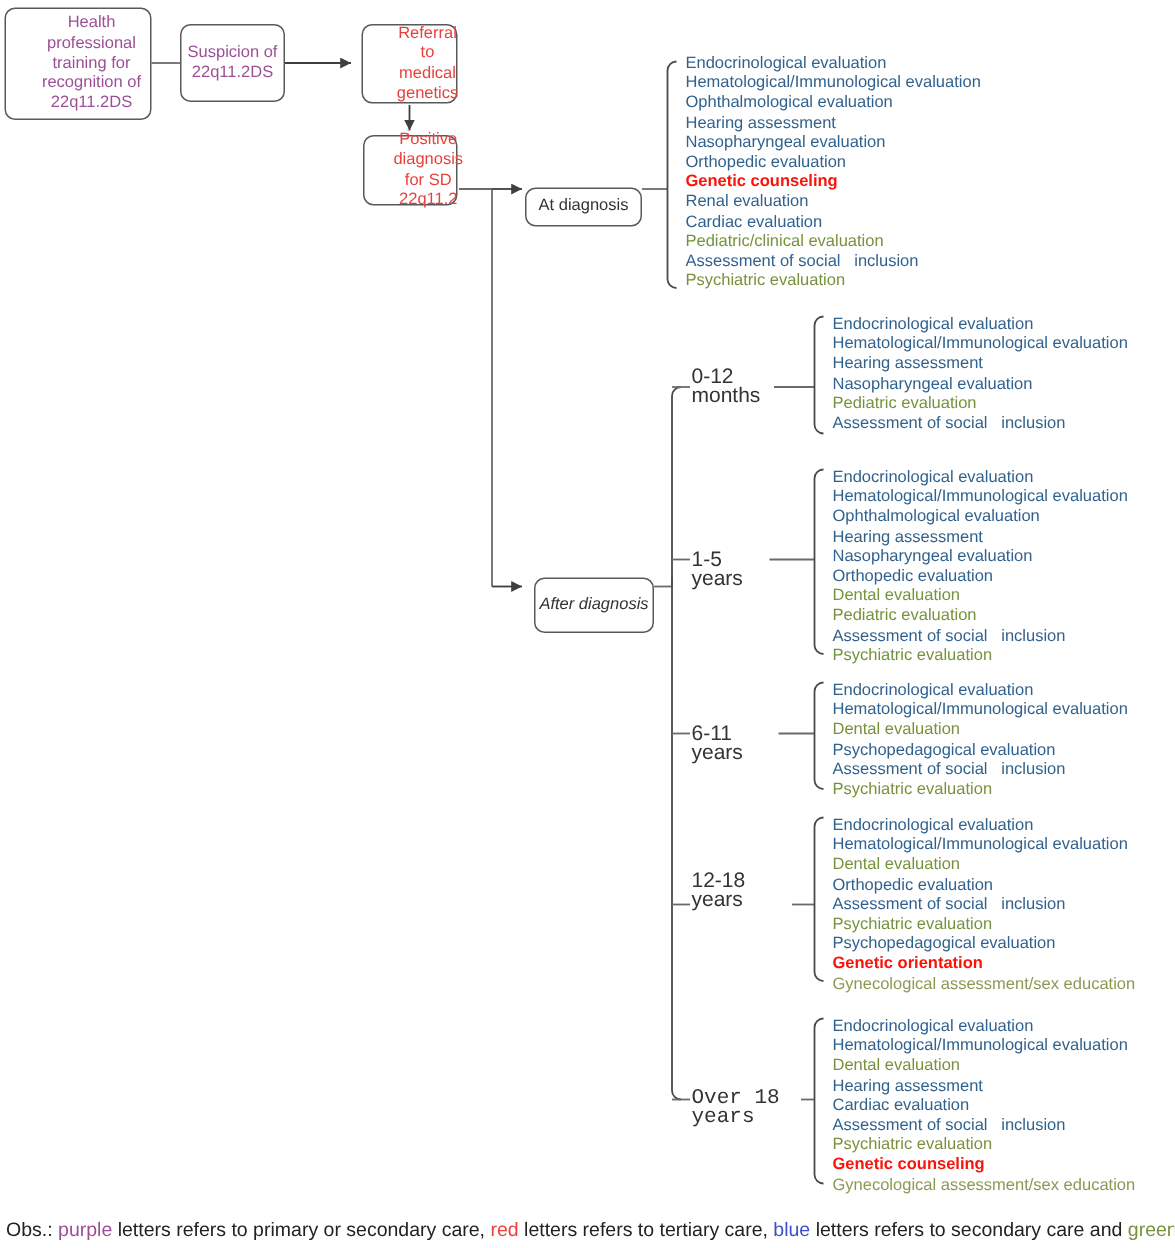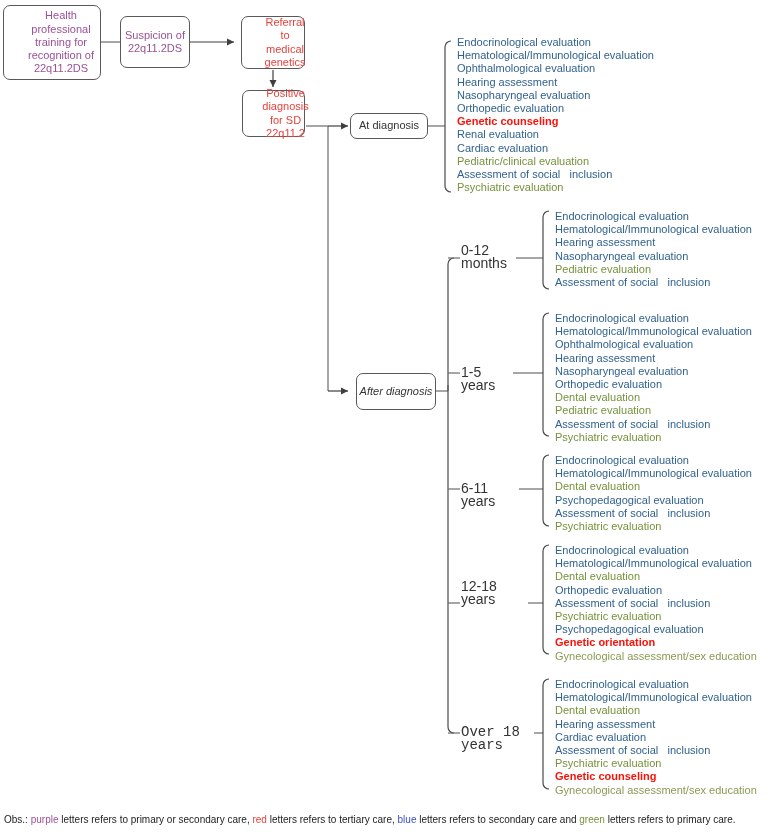--- a/index.html
+++ b/index.html
@@ -33,21 +33,21 @@
     background: #ffffff;
     display: flex;
     align-items: center;
     justify-content: center;
     text-align: center;
     line-height: 13.2px;
     font-size: 11px;
   }
   .node-purple { color: #9b4f96; }
   .node-red    { color: #e8413c; padding-left: 24px; }
-  .node-dark   { color: #333333; }
+  .node-dark   { color: #333333; margin-top: 12px; }
 
   .stage-label {
     position: absolute;
     font-size: 14px;
     color: #333333;
     line-height: 13px;
     text-align: left;
     white-space: pre-line;
   }
   .list {
@@ -60,24 +60,25 @@
   .c-blue   { color: #31628e; }
   .c-green  { color: #76923c; }
   .c-red    { color: #fb1208; font-weight: bold; }
   .c-olive  { color: #8a9a54; }
 
   .footnote {
     position: absolute;
     left: 4px;
     top: 813px;
     width: 779px;
-    font-size: 10px;
+    font-size: 13px;
     color: #222222;
     line-height: 13px;
     white-space: nowrap;
+    text-align: right;
   }
   .f-purple { color: #9b4f96; }
   .f-red    { color: #e8413c; }
   .f-blue   { color: #3b4fc8; }
   .f-green  { color: #76923c; }
 </style>
 </head>
 <body>
 
 <div id="canvas">

